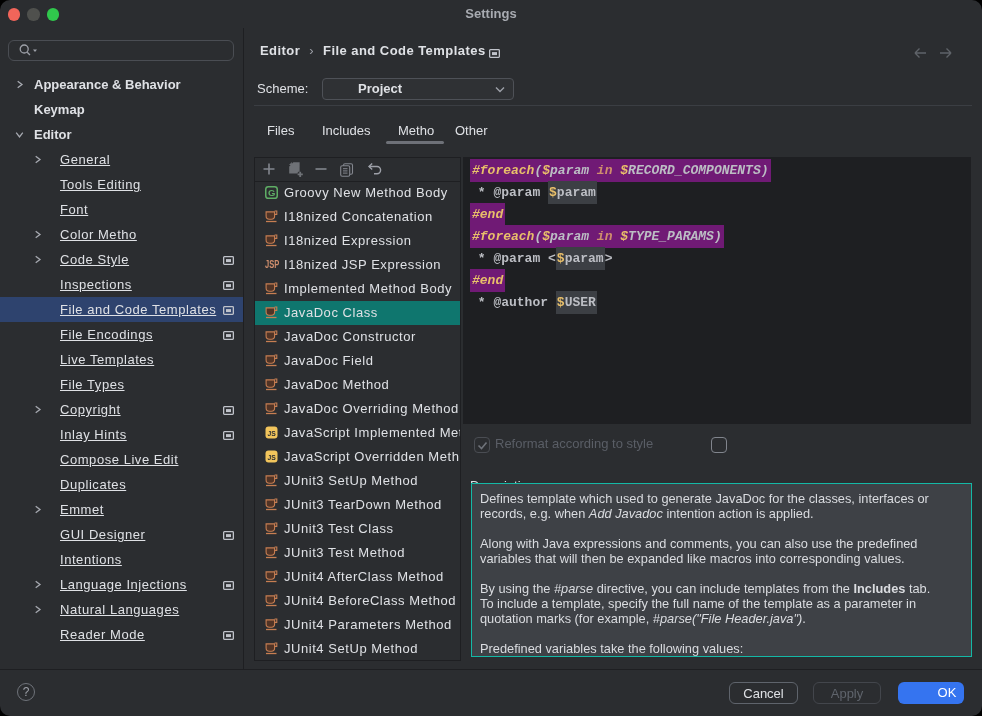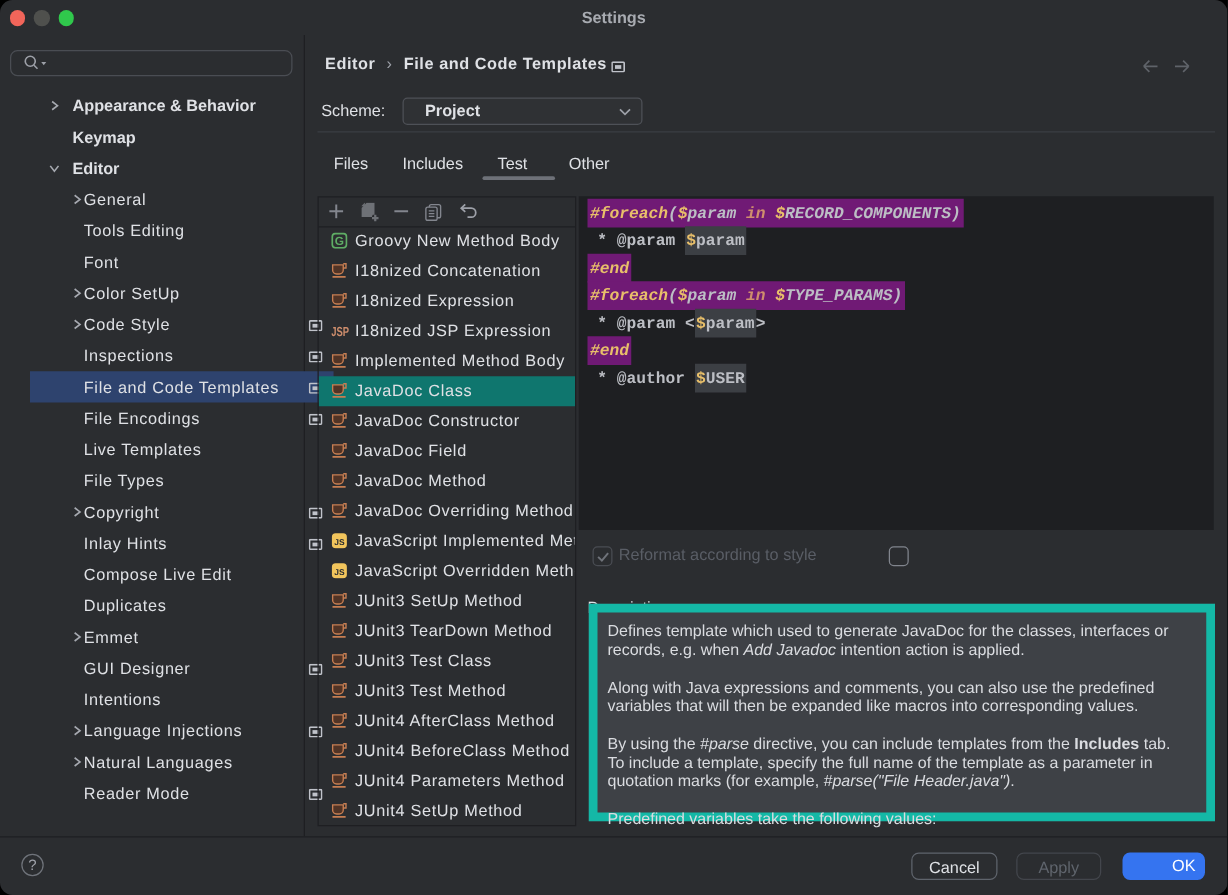--- a/index.html
+++ b/index.html
@@ -11,42 +11,42 @@
 }
 
 .dot { position:absolute; top:8px; width:12.5px; height:12.5px; border-radius:50%; }
 #title { position:absolute; top:1px; left:0; width:982px; height:26px; line-height:26px; text-align:center; font-weight:bold; color:#A8ABB1; }
 
 #leftdiv { position:absolute; left:243px; top:28px; width:1px; height:641px; background:#1E1F22; }
 #search {
   position:absolute; left:8px; top:40px; width:226px; height:21px;
   border:1px solid #4A4D53; border-radius:6px;
 }
-#tree { position:absolute; left:0; top:72px; width:243px; height:597px; overflow:hidden;margin-left:24px; }
+#tree { position:absolute; left:0; top:72px; width:243px; height:597px; overflow:hidden; }
 .trow { position:relative; height:25px; line-height:25px; white-space:nowrap; }
 .trow.b { font-weight:bold; }
 .trow .lbl1 { position:absolute; left:34px; }
 .trow:not(.b) { letter-spacing:0.55px; }
-.trow .lbl2 { position:absolute; left:43px; }
+.trow .lbl2 { position:absolute; left:60px;text-decoration:underline; }
 .trow .chev { position:absolute; top:8px; }
 .trow .c1 { left:15px; }
 .trow .c2 { left:33px; }
 .trow .ricon { position:absolute; right:9px; top:9px; }
 .trow.sel { background:#2E436E; }
 #help { position:absolute; left:17px; top:683px; width:18px; height:18px; border:1px solid #6F737A;
   border-radius:50%; color:#9DA0A8; text-align:center; line-height:17px; font-size:12px; }
 
 #crumbs { position:absolute; left:260px; top:40px; height:22px; line-height:22px; font-weight:bold; letter-spacing:0.45px; }
 #crumbs .sep { color:#9DA0A8; font-weight:normal; padding:0 9px; }
 #crumbicon { position:absolute; left:489px; top:46px; }
 #navarrows { position:absolute; left:914px; top:47px; }
 #schemelbl { position:absolute; left:257px; top:78px; height:22px; line-height:22px; }
 #schemebox { position:absolute; left:322px; top:78px; width:192px; height:22px;
   border:1px solid #4E5157; border-radius:4px; background:#2F3134; }
-#schemebox .txt { position:absolute; left:5px; top:0; line-height:20px; font-weight:bold;padding-left:12px; }
+#schemebox .txt { position:absolute; left:23px; top:0; line-height:20px; font-weight:bold;padding-left:12px; }
 #schemebox svg { position:absolute; right:8px; top:7px; }
 #hsep1 { position:absolute; left:254px; top:105px; width:718px; height:1px; background:#3B3E43; }
 .tab { position:absolute; top:118px; height:26px; line-height:26px; }
 #tabline { position:absolute; left:386px; top:141px; width:58px; height:3px; border-radius:1.5px; background:#6E7178; }
 
 #listpanel { position:absolute; left:254px; top:157px; width:207px; height:504px;
   border:1px solid #1E1F22; }
 #toolbar { position:absolute; left:0; top:0; width:205px; height:24px; border-bottom:1px solid #1E1F22; }
 #toolbar svg { position:absolute; top:5px; }
 #tlist { position:absolute; left:0; top:23px; width:205px; height:479px; overflow:hidden; }
@@ -64,21 +64,21 @@
 .o { color:#CF8E6D; }
 .w { color:#BCBEC4; }
 
 .cb { position:absolute; width:16px; height:16px; border-radius:4px; }
 #cb1 { left:474px; top:437px; border:1px solid #4A4D53; }
 #cb2 { left:711px; top:437px; border:1.5px solid #81858D; }
 #cb1lbl { position:absolute; left:495px; top:433px; height:22px; line-height:22px; color:#5A5E66; }
 #cb2lbl { position:absolute; left:731px; top:433px; height:22px; line-height:22px; }
 #desclbl { position:absolute; left:470px; top:459px; height:22px; line-height:22px;margin-top:16px; }
 #descpanel { position:absolute; left:471px; top:483px; width:501px; height:174px;
-  background:#3E4146; border:7px solid #14b8a6; padding:7px 8px; font-size:12.8px; line-height:15px; color:#DADCE0; }
+  background:#3E4146; border:1px solid #14b8a6; padding:7px 8px; font-size:12.8px; line-height:15px; color:#DADCE0; }
 
 #footsep { position:absolute; left:0; top:669px; width:982px; height:1px; background:#1E1F22; }
 .btn { position:absolute; top:682px; height:22px; border-radius:6px; text-align:center; line-height:21px; }
 #btncancel { left:729px; width:69px; border:1px solid #5F646C; }
 #btnapply { left:813px; width:68px; border:1px solid #43464C; color:#5F646C; }
 #btnok { left:898px; width:66px; background:#3574F0; color:#fff;padding-left:32px; }
 </style>
 </head>
 <body>
 <div id="win">
@@ -119,21 +119,21 @@
       <div class="trow">
         <span class="lbl2">Tools Editing</span>
       </div>
       <div class="trow">
         <span class="lbl2">Font</span>
       </div>
       <div class="trow">
         <svg class="chev c2" width="9" height="9">
           <path d="M2.7 1.2 L7 4.5 L2.7 7.8" stroke="#A6A9B0" stroke-width="1.3" fill="none"></path>
         </svg>
-        <span class="lbl2">Color SetUp</span>
+        <span class="lbl2">Color Metho</span>
       </div>
       <div class="trow">
         <svg class="chev c2" width="9" height="9">
           <path d="M2.7 1.2 L7 4.5 L2.7 7.8" stroke="#A6A9B0" stroke-width="1.3" fill="none"></path>
         </svg>
         <span class="lbl2">Code Style</span>
         <svg class="ricon" width="11" height="9">
           <rect x="0.65" y="0.65" width="9.7" height="7.7" rx="0.8" stroke="#C0C3CA" fill="none" stroke-width="1.3"></rect>
           <rect x="3" y="3.1" width="5" height="3" fill="#C0C3CA"></rect>
         </svg>
@@ -244,21 +244,21 @@
   <div id="schemelbl">Scheme:</div>
   <div id="schemebox">
       <span class="txt">Project</span>
     <svg width="10" height="7">
         <path d="M1 1.5 L5 5.5 L9 1.5" stroke="#9DA0A8" stroke-width="1.4" fill="none"></path>
       </svg>
   </div>
   <div id="hsep1"></div>
   <div class="tab" style="left:267px;">Files</div>
   <div class="tab" style="left:322px;">Includes</div>
-  <div class="tab" style="left:398px;">Test</div>
+  <div class="tab" style="left:398px;">Metho</div>
   <div class="tab" style="left:455px;">Other</div>
   <div id="tabline"></div>
 
   <div id="listpanel">
     <div id="toolbar">
         <svg width="12" height="12" style="left:8px;">
           <path d="M6 0.5 V11.5 M0.5 6 H11.5" stroke="#83868E" stroke-width="1.6"></path>
         </svg>
         <svg width="15" height="16" style="left:34px;top:4px;">
           <path d="M2.9 0 V2.9 H0 z" fill="#6E7176"></path>

